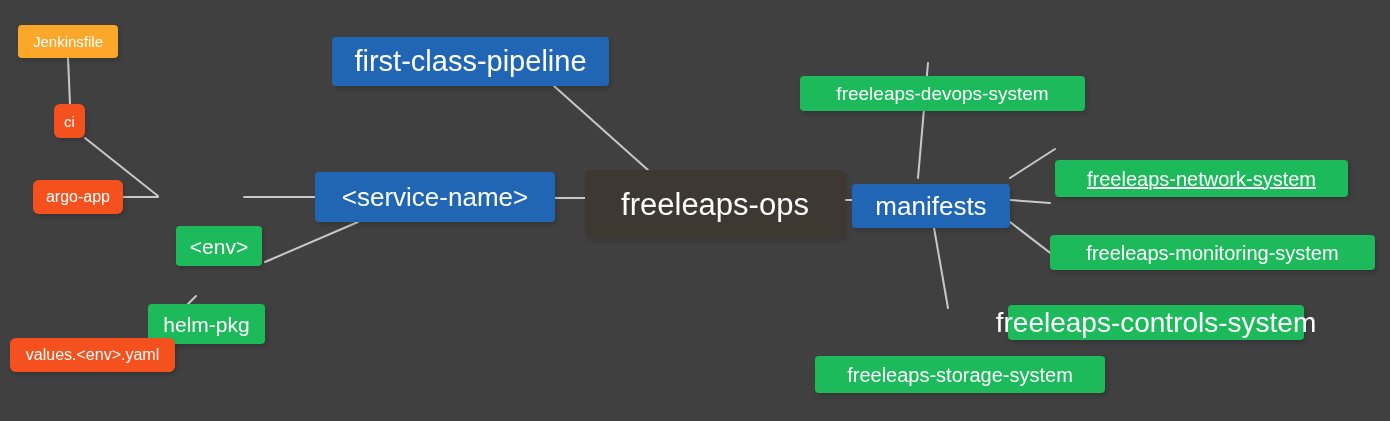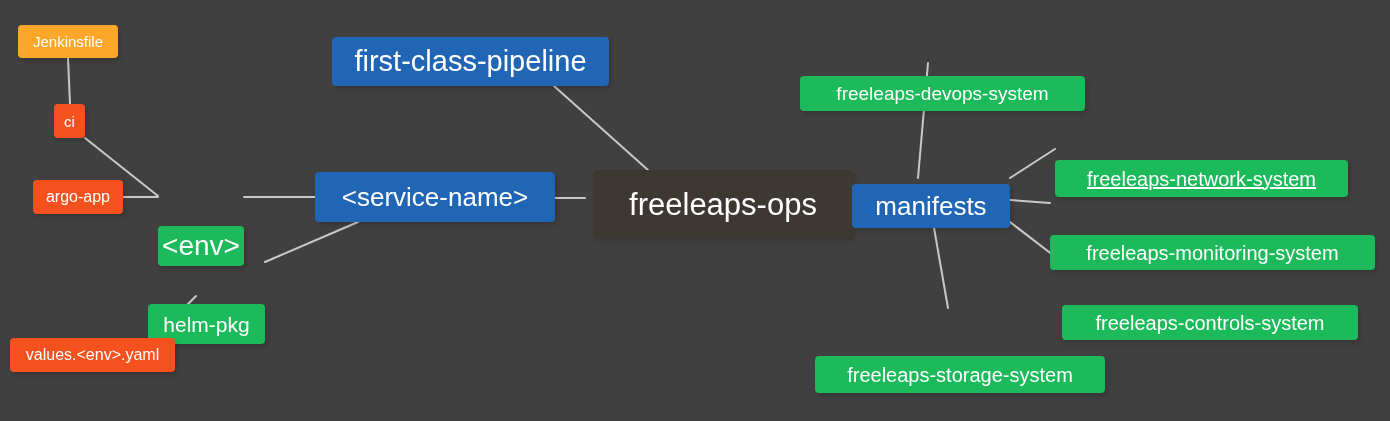--- a/index.html
+++ b/index.html
@@ -46,20 +46,21 @@
   }
   .node.branch {
     background: #2166b5;
   }
   .node.leaf-green {
     background: #1cba5a;
     margin-top: 48px;
   }
   .node.leaf-red {
     background: #f4511e;
+    border-radius: 6px;
   }
   .node.leaf-orange {
     background: #fca72a;
   }
 </style>
 </head>
 <body>
 
 <div id="canvas">
   <svg id="edge-layer" viewBox="0 0 1390 421" width="1390" height="421">
@@ -81,50 +82,50 @@
   <div id="node-layer">
       <div class="node leaf-orange" style="left: 18px; top: 25px; width: 100px; height: 33px; font-size: 15px;">
         <span>Jenkinsfile</span>
       </div>
       <div class="node leaf-red" style="left: 54px; top: 104px; width: 31px; height: 34px; font-size: 15px;">
         <span>ci</span>
       </div>
       <div class="node leaf-red" style="left: 33px; top: 180px; width: 90px; height: 34px; font-size: 16px;">
         <span>argo-app</span>
       </div>
-      <div class="node leaf-green" style="left: 158px; top: 178px; width: 86px; height: 40px; font-size: 28px;">
+      <div class="node leaf-green" style="left: 176px; top: 178px; width: 86px; height: 40px; font-size: 21px;">
         <span>&lt;env&gt;</span>
       </div>
       <div class="node leaf-green" style="left: 148px; top: 256px; width: 117px; height: 40px; font-size: 21px;">
         <span>helm-pkg</span>
       </div>
       <div class="node leaf-red" style="left: 10px; top: 332px; width: 165px; height: 34px; font-size: 16px; margin-top: 6px;">
         <span>values.&lt;env&gt;.yaml</span>
       </div>
       <div class="node branch" style="left: 332px; top: 37px; width: 277px; height: 49px; font-size: 29px;">
         <span>first-class-pipeline</span>
       </div>
       <div class="node branch" style="left: 315px; top: 172px; width: 240px; height: 50px; font-size: 26px;">
         <span>&lt;service-name&gt;</span>
       </div>
-      <div class="node root" style="left: 585px; top: 170px; width: 260px; height: 68px; font-size: 31px; margin-left: 8px;">
+      <div class="node root" style="left: 585px; top: 170px; width: 260px; height: 68px; font-size: 31px;">
         <span>freeleaps-ops</span>
       </div>
       <div class="node branch" style="left: 852px; top: 184px; width: 158px; height: 44px; font-size: 26px;">
         <span>manifests</span>
       </div>
       <div class="node leaf-green" style="left: 800px; top: 28px; width: 285px; height: 35px; font-size: 19px;">
         <span>freeleaps-devops-system</span>
       </div>
       <div class="node leaf-green" style="left: 1055px; top: 112px; width: 293px; height: 37px; font-size: 20px; text-decoration: underline;">
         <span>freeleaps-network-system</span>
       </div>
       <div class="node leaf-green" style="left: 1050px; top: 187px; width: 325px; height: 35px; font-size: 20px;">
         <span>freeleaps-monitoring-system</span>
       </div>
-      <div class="node leaf-green" style="left: 1062px; top: 257px; width: 296px; height: 35px; font-size: 20px;">
+      <div class="node leaf-green" style="left: 1008px; top: 257px; width: 296px; height: 35px; font-size: 28px;">
         <span>freeleaps-controls-system</span>
       </div>
       <div class="node leaf-green" style="left: 815px; top: 308px; width: 290px; height: 37px; font-size: 20px;">
         <span>freeleaps-storage-system</span>
       </div>
     </div>
 </div>
 
 </body></html>

